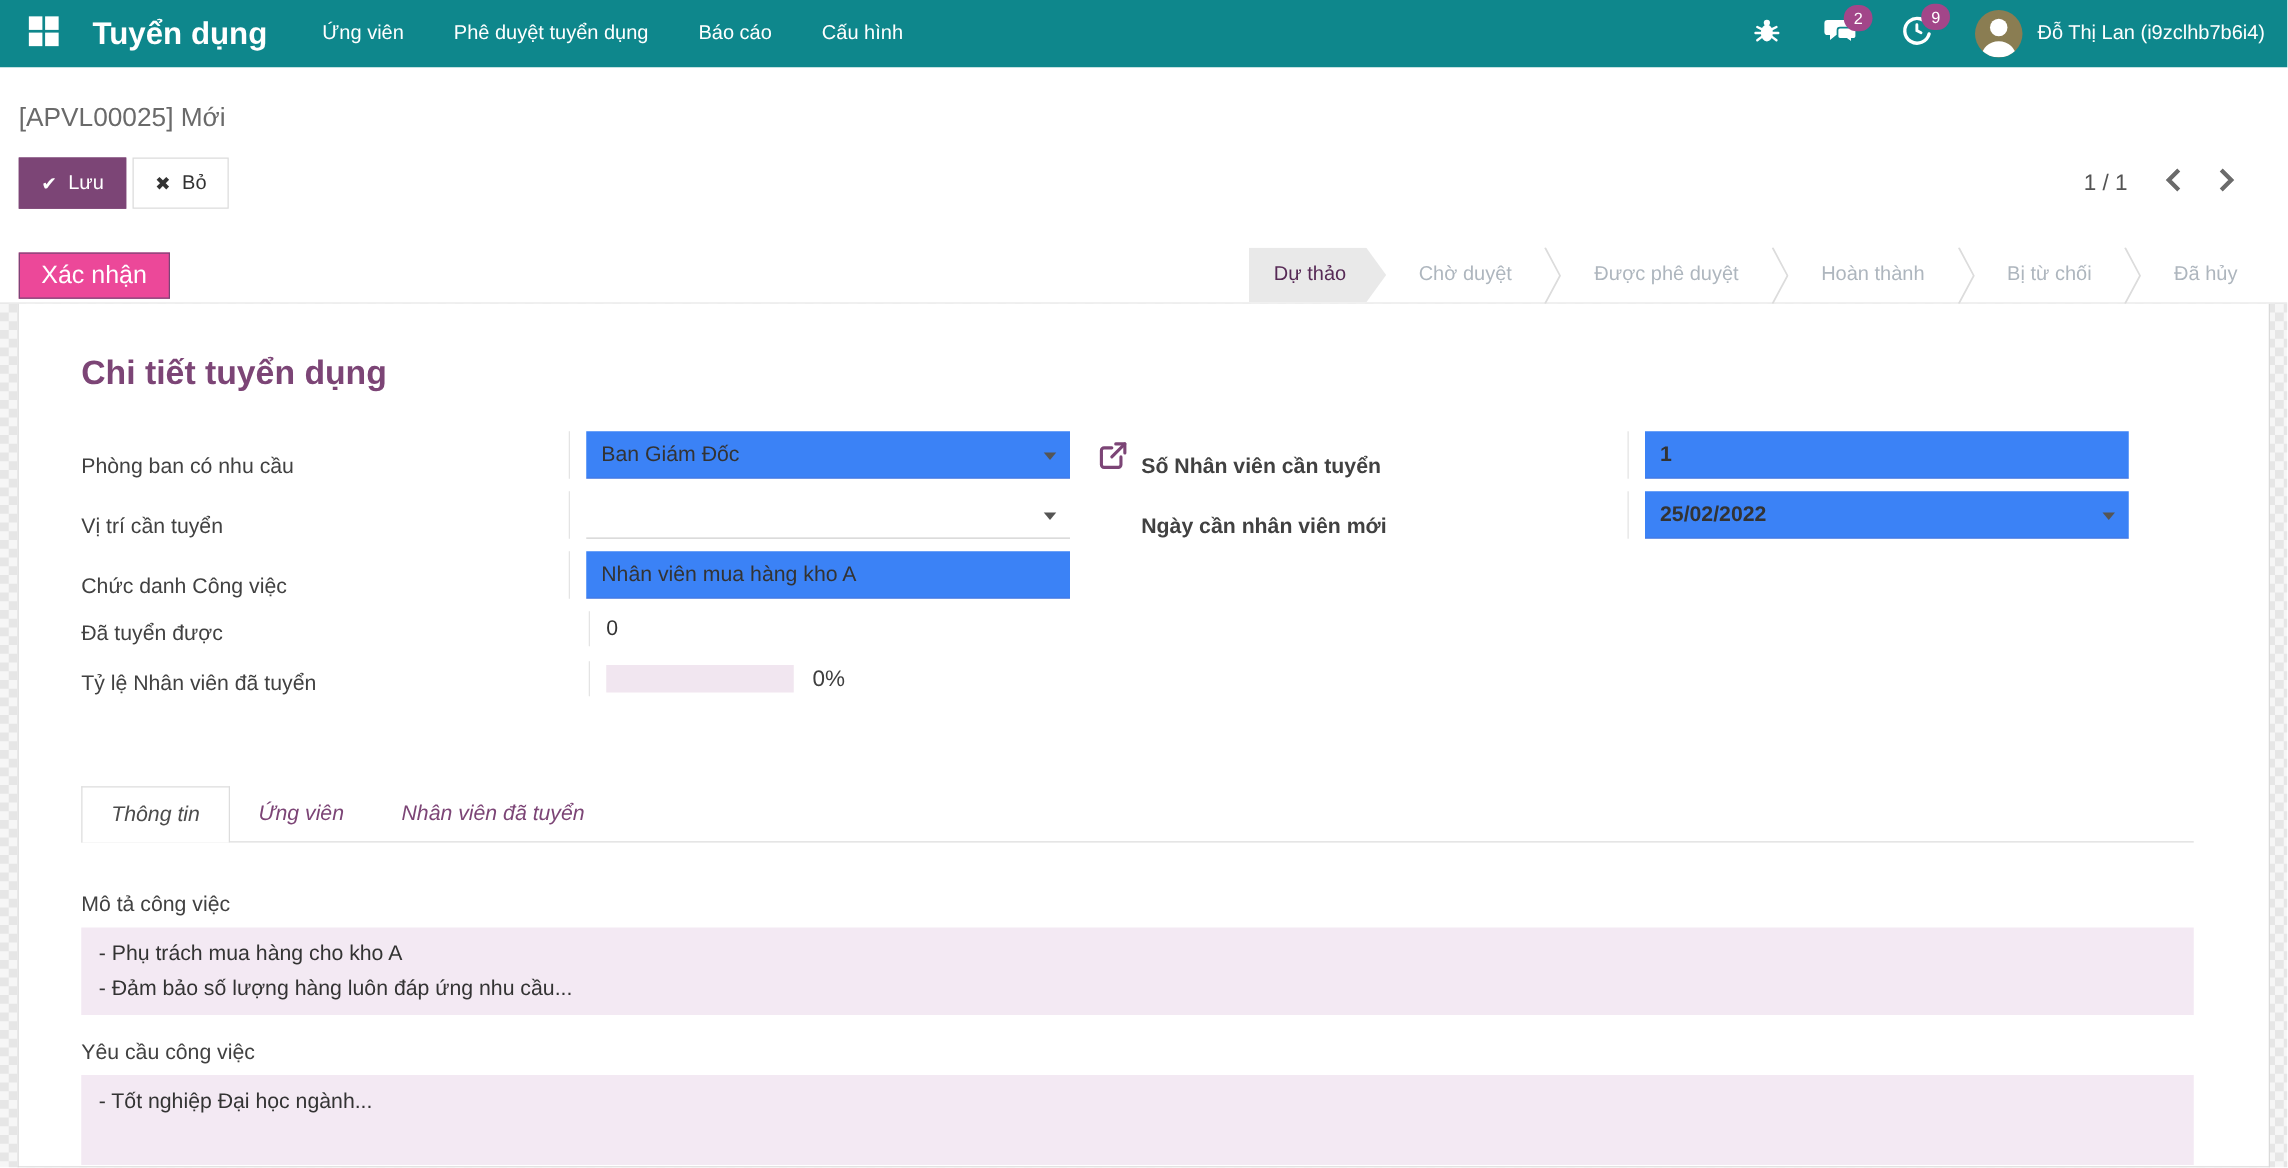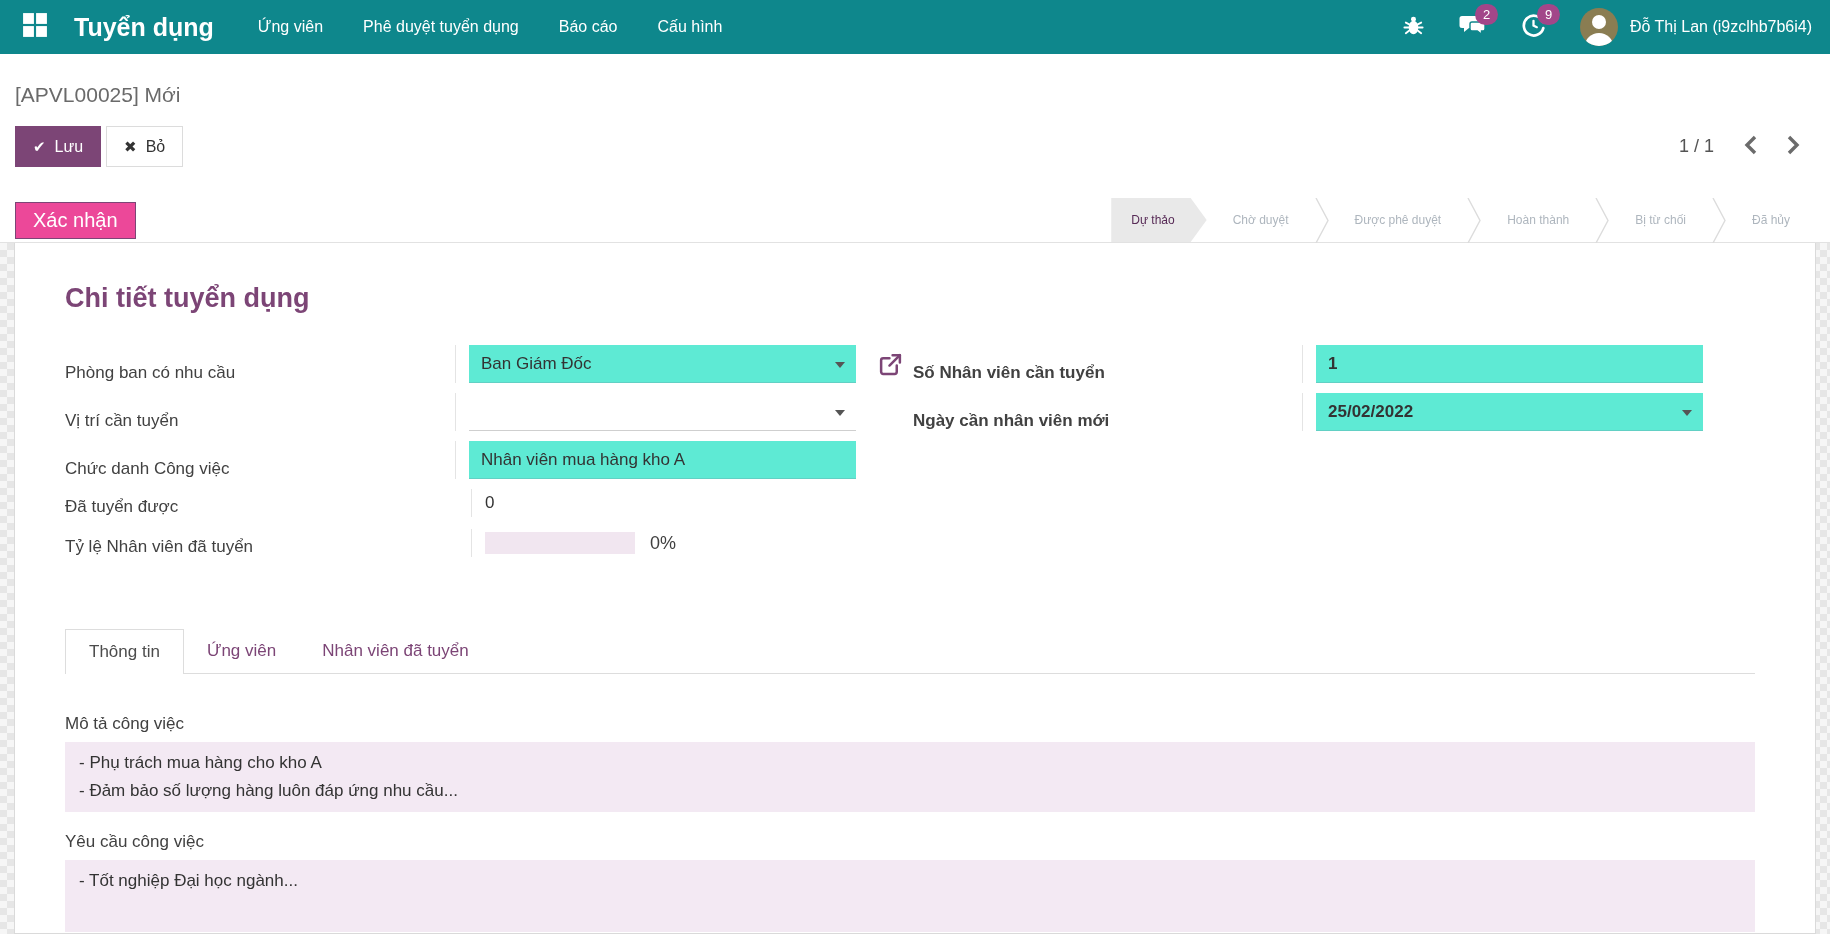--- a/index.html
+++ b/index.html
@@ -14,38 +14,38 @@
   .nav-item { cursor: pointer; white-space: nowrap; }
   .nav-right { margin-left: auto; display: flex; align-items: center; gap: 34px; }
   .icon-btn { position: relative; display: flex; align-items: center; cursor: pointer; }
   .badge { position: absolute; top: -9px; left: 16px; background: #a24689; color: #fff; font-size: 13px; line-height: 1;
            padding: 4px 8px; border-radius: 11px; }
   .user-box { display: flex; align-items: center; gap: 12px; cursor: pointer; }
   .avatar { width: 38px; height: 38px; border-radius: 50%; background: #8a7d52; overflow: hidden; flex-shrink: 0; }
   .user-name { font-size: 16px; white-space: nowrap; }
 
   
-  .control-panel { background: #fff; padding: 0 4px 0 15px; height: 144px; }
+  .control-panel { background: #fff; padding: 0 16px 0 15px; height: 144px; }
   .breadcrumb { font-size: 21px; color: #6a6a6a; padding-top: 29px; }
   .btn-row { display: flex; align-items: center; margin-top: 19px; padding-right: 26px; }
   .btn { font-size: 16px; height: 41px; display: inline-flex; align-items: center; gap: 9px; padding: 0 17px; cursor: pointer; }
   .btn-save { background: #7c4576; color: #fff; border: 1px solid #7c4576; }
   .btn-discard { background: #fff; color: #333; border: 1px solid #dcdcdc; margin-left: 5px; }
   .glyph { font-size: 15px; }
   .pager { margin-left: auto; display: flex; align-items: center; gap: 30px; }
   .pager-count { font-size: 18px; color: #545454; }
   .pager-nav { display: flex; gap: 28px; }
   .pager-arrow { cursor: pointer; display: flex; align-items: center; }
 
   
   .statusbar { height: 45px; background: #fff; border-bottom: 1px solid #e2e2e2; display: flex; align-items: stretch; }
   .btn-confirm { background: #ec4899; color: #fff; border: 1px solid #7c4576; font-size: 20px; align-self: center;
                  height: 37px; padding: 0 17px; margin-left: 15px; cursor: pointer; display: flex; align-items: center; }
   .steps { margin-left: auto; display: flex; align-items: stretch; padding-right: 14px; }
-  .step { display: flex; align-items: center; font-size: 12px; color: #aeb6be; padding: 0 26px; cursor: pointer; white-space: nowrap; }
+  .step { display: flex; align-items: center; font-size: 16px; color: #aeb6be; padding: 0 26px; cursor: pointer; white-space: nowrap; }
   .step.active { background: #e9e9e9; color: #572a56; padding: 0 32px 0 20px;
                  clip-path: polygon(0 0, calc(100% - 16px) 0, 100% 50%, calc(100% - 16px) 100%, 0 100%); }
   .step-sep { display: flex; align-items: stretch; }
 
   
   .form-wrap { height: 691px; padding: 0 14px;
     background-image: conic-gradient(#e6e6e6 25%, #f6f6f6 0 50%, #e6e6e6 0 75%, #f6f6f6 0);
     background-size: 14px 14px; }
   .sheet { background: #fff; border: 1px solid #dadada; border-top: none; height: 100%; padding: 40px 60px 0 50px; }
   .form-title { font-size: 27px; font-weight: 700; color: #7c4576; margin-bottom: 31px; }
@@ -53,32 +53,32 @@
   .groups { display: flex; }
   .group-left { width: 813px; flex-shrink: 0; }
   .group-right { flex: 1; display: flex; }
   .icon-col { width: 35px; flex-shrink: 0; padding-top: 7px; }
   .group-right-inner { flex: 1; font-weight: bold; }
   .frow { display: flex; align-items: flex-end; min-height: 38px; margin-bottom: 10px; }
   .frow.short { min-height: 28px; margin-bottom: 12px; gap: 16px; }
   .lbl { width: 390px; flex-shrink: 0; font-size: 17px; color: #414141; }
   .lbl-r { width: 389px; flex-shrink: 0; font-size: 17px; color: #414141; }
   .val { border-left: 1px solid #e4e4e4; padding-left: 13px; align-self: stretch; display: flex; align-items: center; flex: 1; }
-  .inp { width: 387px; height: 38px; display: flex; align-items: center; background: #5eead4; padding: 0 30px 0 12px;
+  .inp { width: 387px; height: 38px; display: flex; align-items: center; background: #3b82f6; padding: 0 30px 0 12px;
          font-size: 17px; color: #333; position: relative; border-bottom: 1px solid rgba(120,60,110,0.15); cursor: text; }
   .inp.empty { background: transparent; border-bottom: 1px solid #cfcfcf; }
   .caret { position: absolute; right: 11px; top: 17px; width: 0; height: 0;
            border-left: 5px solid transparent; border-right: 5px solid transparent; border-top: 6px solid #555; cursor: pointer; }
   .plain-val { font-size: 17px; color: #333; }
   .pbar { width: 150px; height: 22px; background: #f1e6f0; position: relative; overflow: hidden; }
   .pfill { height: 100%; background: #7c4576; width: 0%; }
   .ppercent { font-size: 18px; color: #3f3f3f; margin-left: 15px; }
 
   
-  .tabs { display: flex; margin-top: 60px; border-bottom: 1px solid #ddd; }
+  .tabs { display: flex; margin-top: 60px; border-bottom: 1px solid #ddd; font-style: italic; }
   .tab { font-size: 17px; padding: 12px 23px; cursor: pointer; position: relative; }
   .tab.active { color: #4c4c4c; background: #fff; border: 1px solid #ddd; border-bottom: none; margin-bottom: -1px; }
   .tab.inactive { color: #7c4576; }
 
   
   .tab-content { padding-top: 40px; }
   .block-label { font-size: 17px; color: #414141; margin-bottom: 8px; }
   .textarea { background: #f3e9f3; padding: 7px 14px; font-size: 17px; color: #333; line-height: 28px; cursor: text; }
   .textarea.desc { min-height: 70px; }
   .textarea.req  { min-height: 72px; margin-bottom: 0; }

